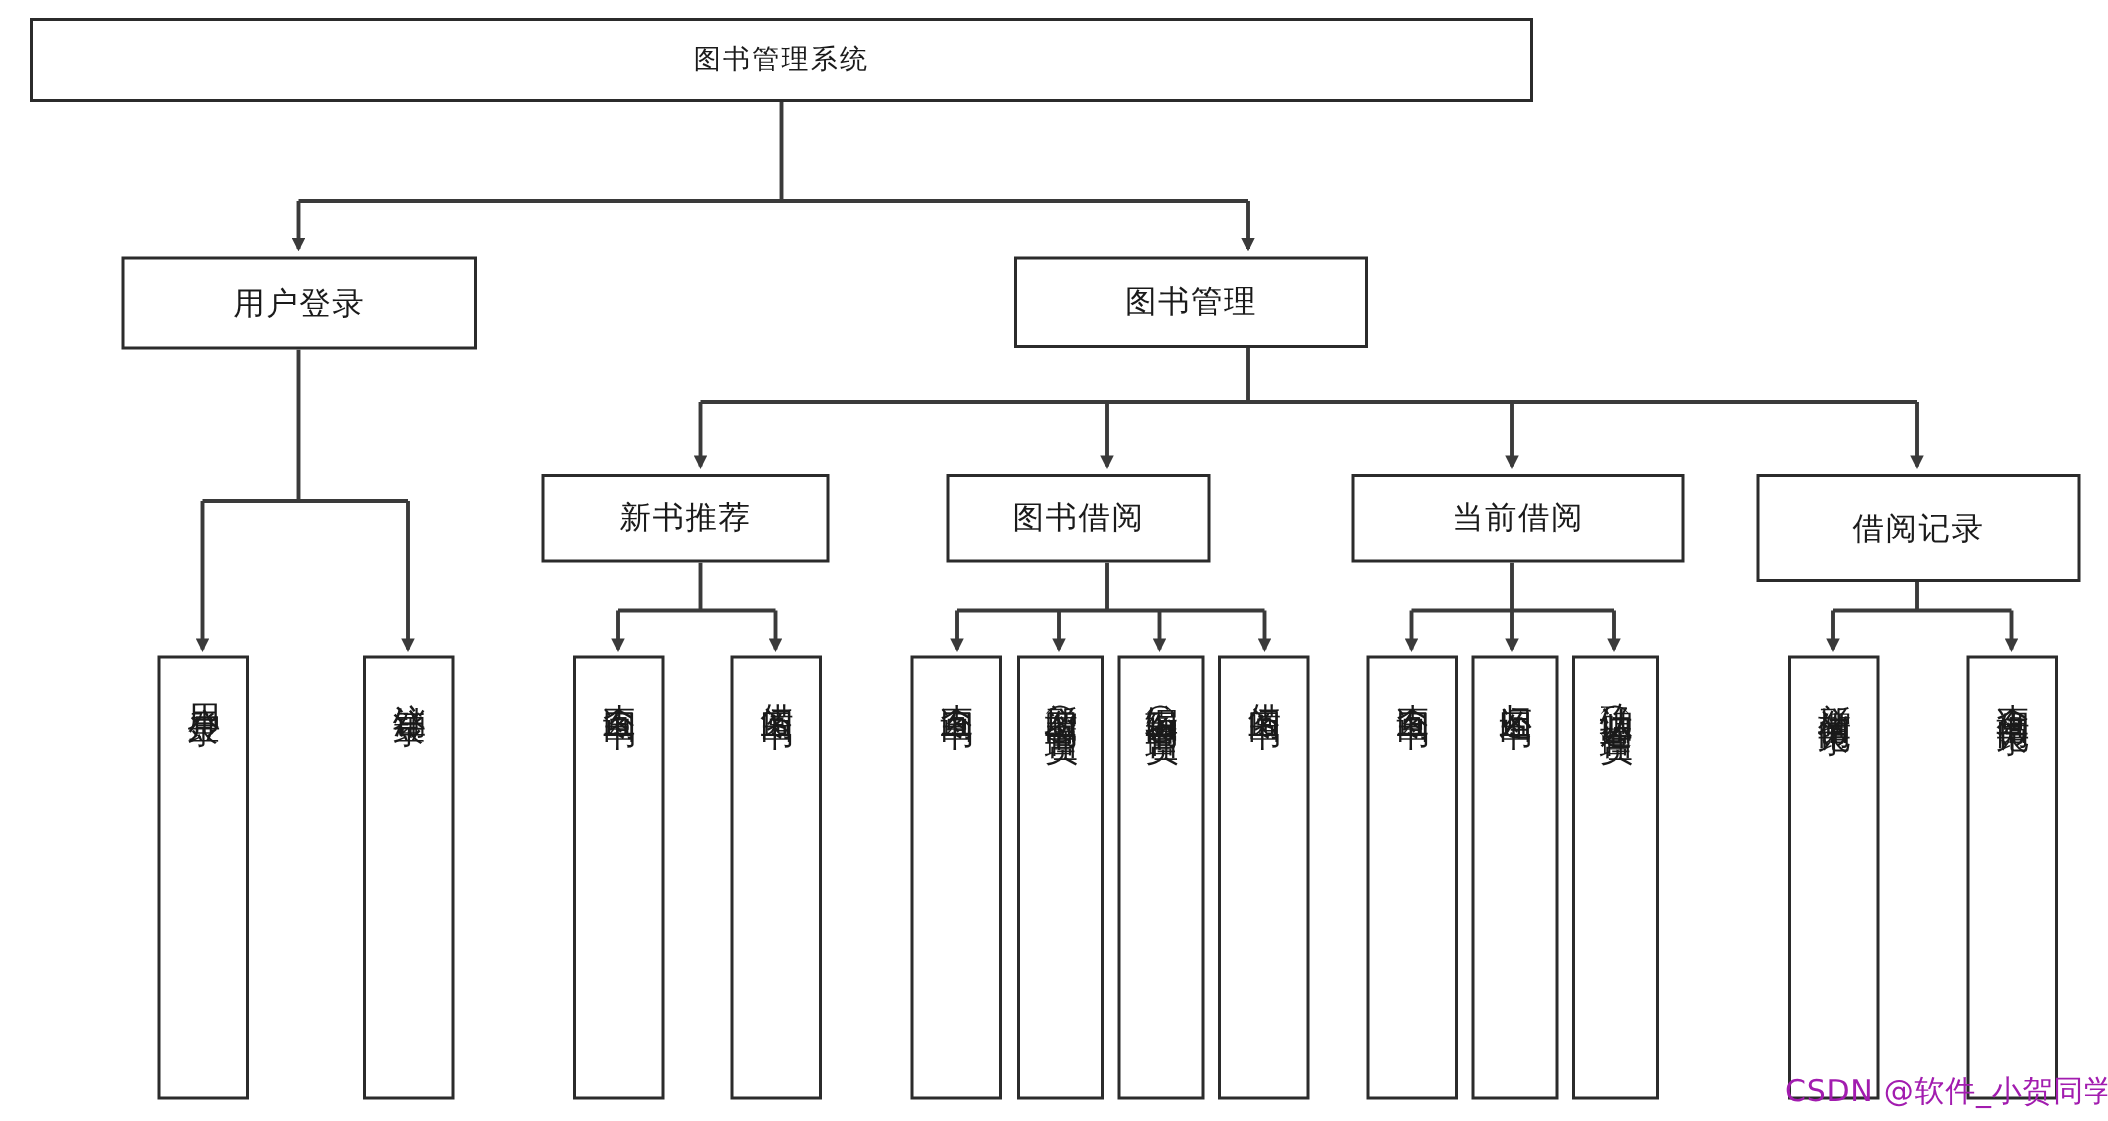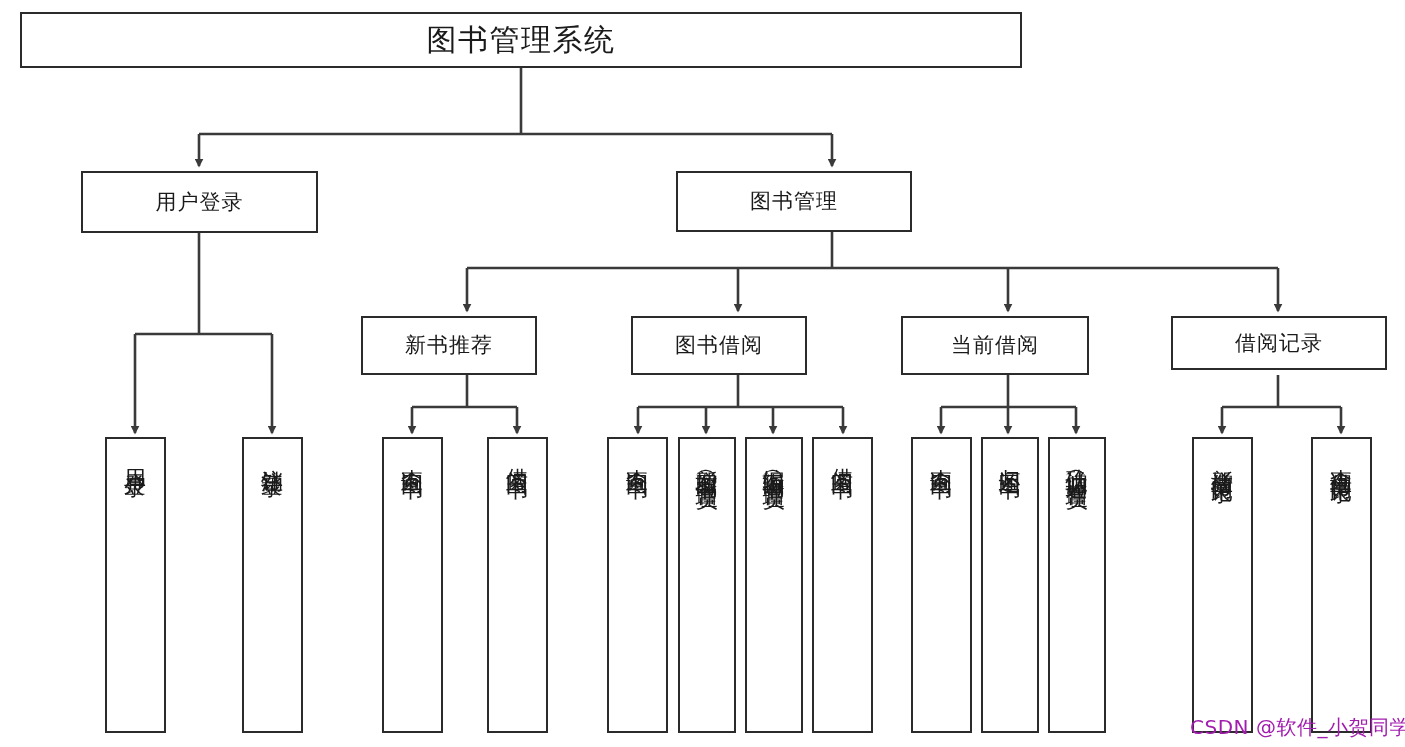--- a/index.html
+++ b/index.html
@@ -41,21 +41,21 @@
     text-align: center;
     line-height: 1.18;
     white-space: nowrap;
   }
   
   .node.horiz .node-label {
     font-size: 21px;
     letter-spacing: 1px;
   }
   .node.root .node-label {
-    font-size: 30px;
+    font-size: 18px;
     letter-spacing: 1.5px;
   }
   
   .node.leaf {
     align-items: flex-start;
     justify-content: center;
     padding-top: 12px;
   }
   .node.leaf .node-label {
     writing-mode: vertical-rl;
@@ -135,33 +135,33 @@
   </div>
 
   <div class="node horiz" style="left:81px; top:171px; width:237px; height:62px;">
     <span class="node-label">用户登录</span>
   </div>
 
   <div class="node horiz" style="left:676px; top:171px; width:236px; height:61px;">
     <span class="node-label">图书管理</span>
   </div>
 
-  <div class="node horiz" style="left:361px; top:316px; width:176px; height:59px;">
+  <div class="node horiz" style="left:361px; top:316px; width:192px; height:59px;">
     <span class="node-label">新书推荐</span>
   </div>
 
   <div class="node horiz" style="left:631px; top:316px; width:176px; height:59px;">
     <span class="node-label">图书借阅</span>
   </div>
 
-  <div class="node horiz" style="left:901px; top:316px; width:188px; height:59px;">
+  <div class="node horiz" style="left:901px; top:316px; width:222px; height:59px;">
     <span class="node-label">当前借阅</span>
   </div>
 
-  <div class="node horiz" style="left:1171px; top:316px; width:216px; height:54px;">
+  <div class="node horiz" style="left:1171px; top:316px; width:216px; height:72px;">
     <span class="node-label">借阅记录</span>
   </div>
 
   <div class="node leaf" style="left:105px; top:437px; width:61px; height:296px;">
     <span class="node-label">用户登录</span>
   </div>
   <div class="node leaf" style="left:242px; top:437px; width:61px; height:296px;">
     <span class="node-label">注销登录</span>
   </div>
 

